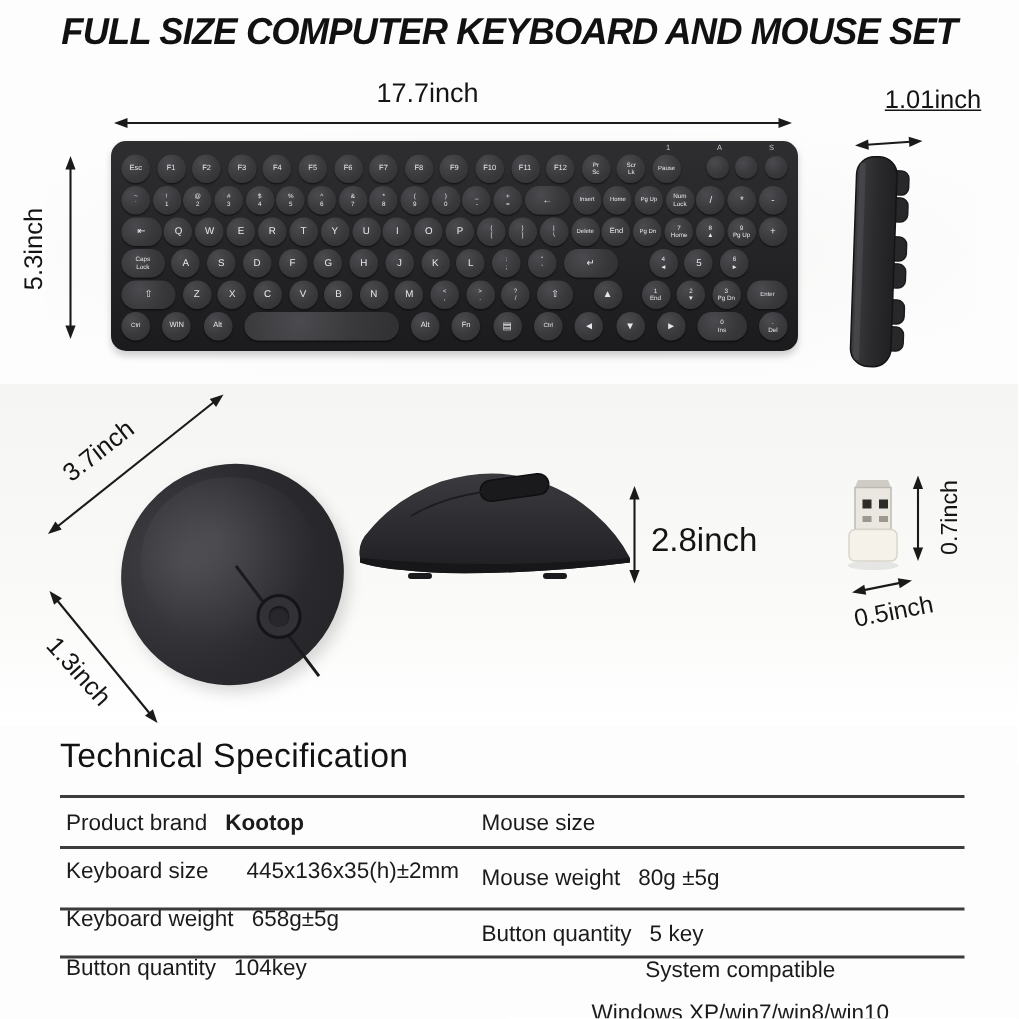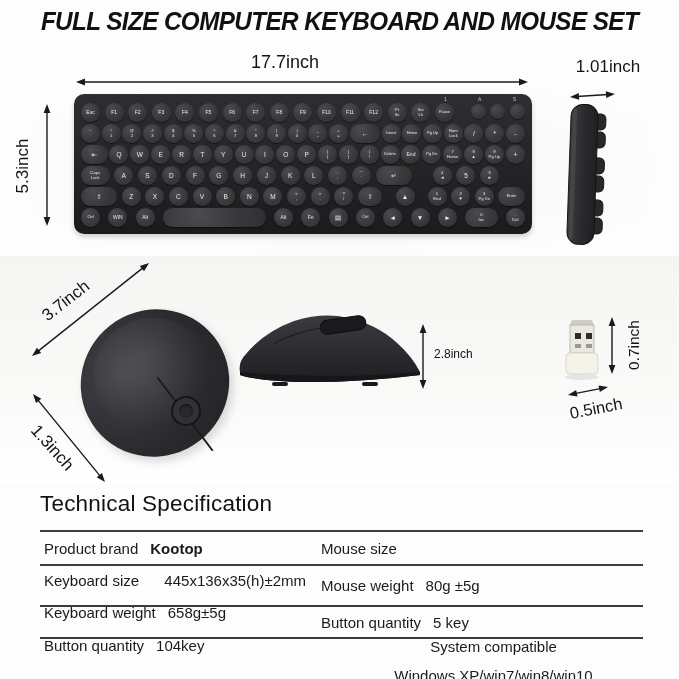--- a/index.html
+++ b/index.html
@@ -61,25 +61,25 @@
 <body>
 
 <div id="canvas">
 
   <div class="band-kb"></div>
   <div class="band-mouse"></div>
 
   <div class="title">FULL SIZE COMPUTER KEYBOARD AND MOUSE SET</div>
 
   <div class="dim" style="left:200px;top:52px;width:170px;font-size:18px;">17.7inch</div>
-  <div class="dim" style="left:568px;top:57px;width:80px;">1.01inch</div>
+  <div class="dim" style="left:582px;top:57px;width:80px;text-decoration:underline;">1.01inch</div>
   <div class="dim" style="left:-17px;top:156px;width:80px;transform:rotate(-90deg);">5.3inch</div>
   <div class="dim" style="left:16px;top:291px;width:100px;transform:rotate(-38deg);">3.7inch</div>
   <div class="dim" style="left:2px;top:438px;width:100px;transform:rotate(48deg);">1.3inch</div>
-  <div class="dim" style="left:434px;top:347px;width:90px;font-size:12px;text-align:left;">2.8inch</div>
+  <div class="dim" style="left:434px;top:347px;width:90px;font-size:22px;text-align:left;">2.8inch</div>
   <div class="dim" style="left:594px;top:336px;width:80px;font-size:15.5px;transform:rotate(-90deg);">0.7inch</div>
   <div class="dim" style="left:556px;top:399px;width:80px;font-size:16.5px;transform:rotate(-11deg);">0.5inch</div>
 
   <div class="keyboard">
     <div class="indics">
         <span>1</span>
         <span>A</span>
         <span>S</span>
       </div>
   <div class="krow">

